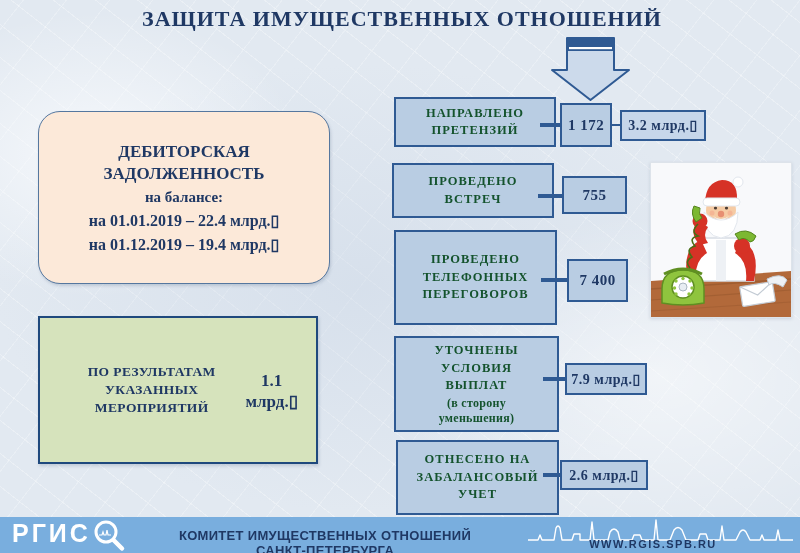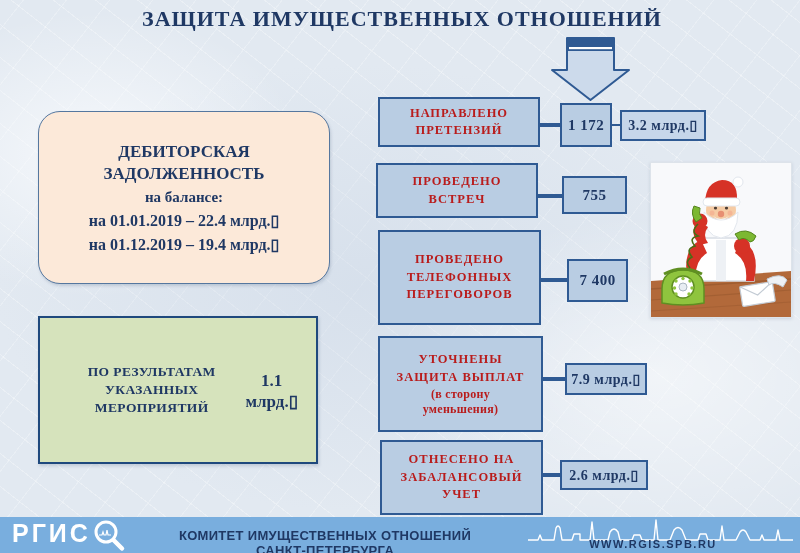--- a/index.html
+++ b/index.html
@@ -34,24 +34,25 @@
     left:38px;top:316px;width:280px;height:148px;
     background:#d6e3bc;border:2px solid #1f497d;
     display:flex;flex-direction:row;align-items:center;justify-content:flex-start;
     text-align:center;padding:13px 18px;box-shadow:1px 2px 3px rgba(90,110,140,0.25);
   }
   .green .h{font-size:13.5px;font-weight:bold;line-height:1.35;letter-spacing:0.4px;}
   .green .b{font-size:13.5px;font-weight:bold;line-height:1.35;letter-spacing:0.4px;margin-top:16px;}
   .green .a{font-size:17px;font-weight:bold;margin-top:2px;}
   
   .fbox{
-    background:#b9cde3;border:2px solid #2f5a93;color:#b91c1c;
+    background:#b9cde3;border:2px solid #2f5a93;color:#14532d;
     display:flex;flex-direction:column;align-items:center;justify-content:center;
     text-align:center;font-weight:bold;font-size:12.5px;letter-spacing:1px;line-height:1.4;
     padding:2px 12px;
+    margin-left:16px;
   }
   .vbox{
     background:#b9cde3;border:2px solid #2f5a93;color:#1f3864;
     display:flex;align-items:center;justify-content:center;
     font-weight:bold;font-size:15px;letter-spacing:0.5px;white-space:nowrap;
   }
   .vbox.light{background:#c6d6ea;}
   .conn{background:#2f5a93;height:4px;}
   .conn.thin{height:2px;}
   .sub{font-size:12px;letter-spacing:0.3px;line-height:1.25;margin-top:1px;}
@@ -111,21 +112,21 @@
 
   <div class="abs fbox" style="left:376px;top:163px;width:162px;height:55px">ПРОВЕДЕНО ВСТРЕЧ</div>
   <div class="abs conn" style="left:538px;top:194px;width:24px"></div>
   <div class="abs vbox" style="left:562px;top:176px;width:65px;height:38px">755</div>
 
   <div class="abs fbox" style="left:378px;top:230px;width:163px;height:95px">ПРОВЕДЕНО ТЕЛЕФОННЫХ ПЕРЕГОВОРОВ</div>
   <div class="abs conn" style="left:541px;top:278px;width:26px"></div>
   <div class="abs vbox" style="left:567px;top:259px;width:61px;height:43px">7 400</div>
 
   <div class="abs fbox" style="left:378px;top:336px;width:165px;height:96px">
-    <div>УТОЧНЕНЫ ЗАЩИТА ВЫПЛАТ</div>
+    <div>УТОЧНЕНЫ УСЛОВИЯ ВЫПЛАТ</div>
     <div class="sub">(в сторону уменьшения)</div>
   </div>
   <div class="abs conn" style="left:543px;top:377px;width:22px"></div>
   <div class="abs vbox" style="left:565px;top:363px;width:82px;height:32px;font-size:14px">7.9 млрд.▯</div>
 
   <div class="abs fbox" style="left:380px;top:440px;width:163px;height:75px">ОТНЕСЕНО НА ЗАБАЛАНСОВЫЙ УЧЕТ</div>
   <div class="abs conn" style="left:543px;top:473px;width:17px"></div>
   <div class="abs vbox" style="left:560px;top:460px;width:88px;height:30px;font-size:14px">2.6 млрд.▯</div>
 
   <div class="abs santa">

